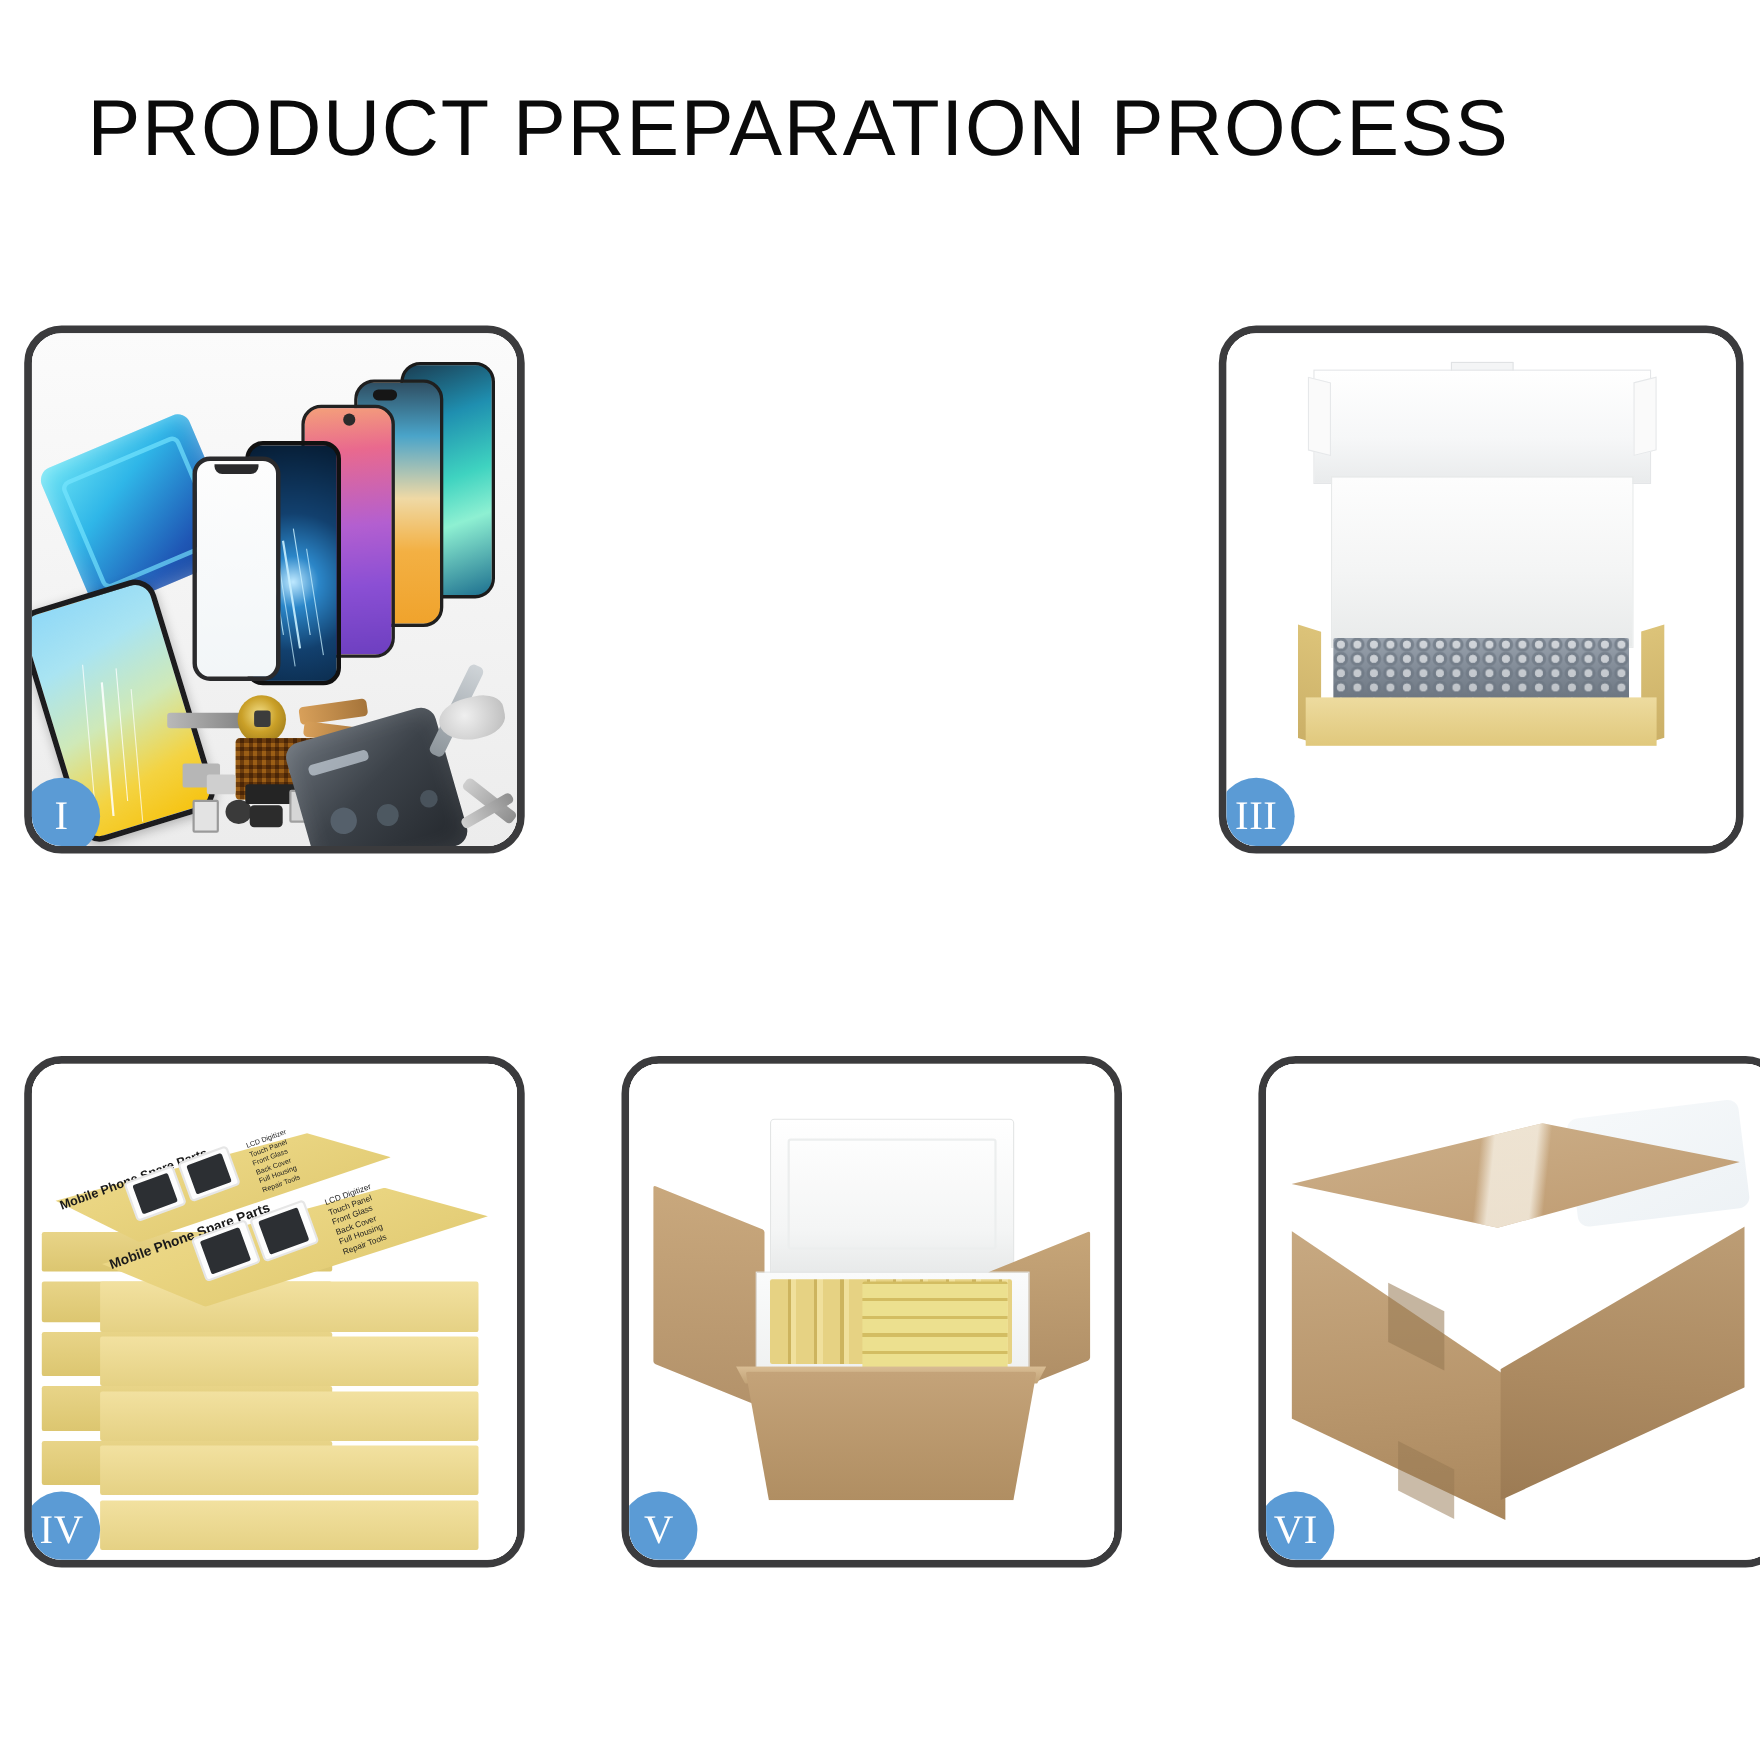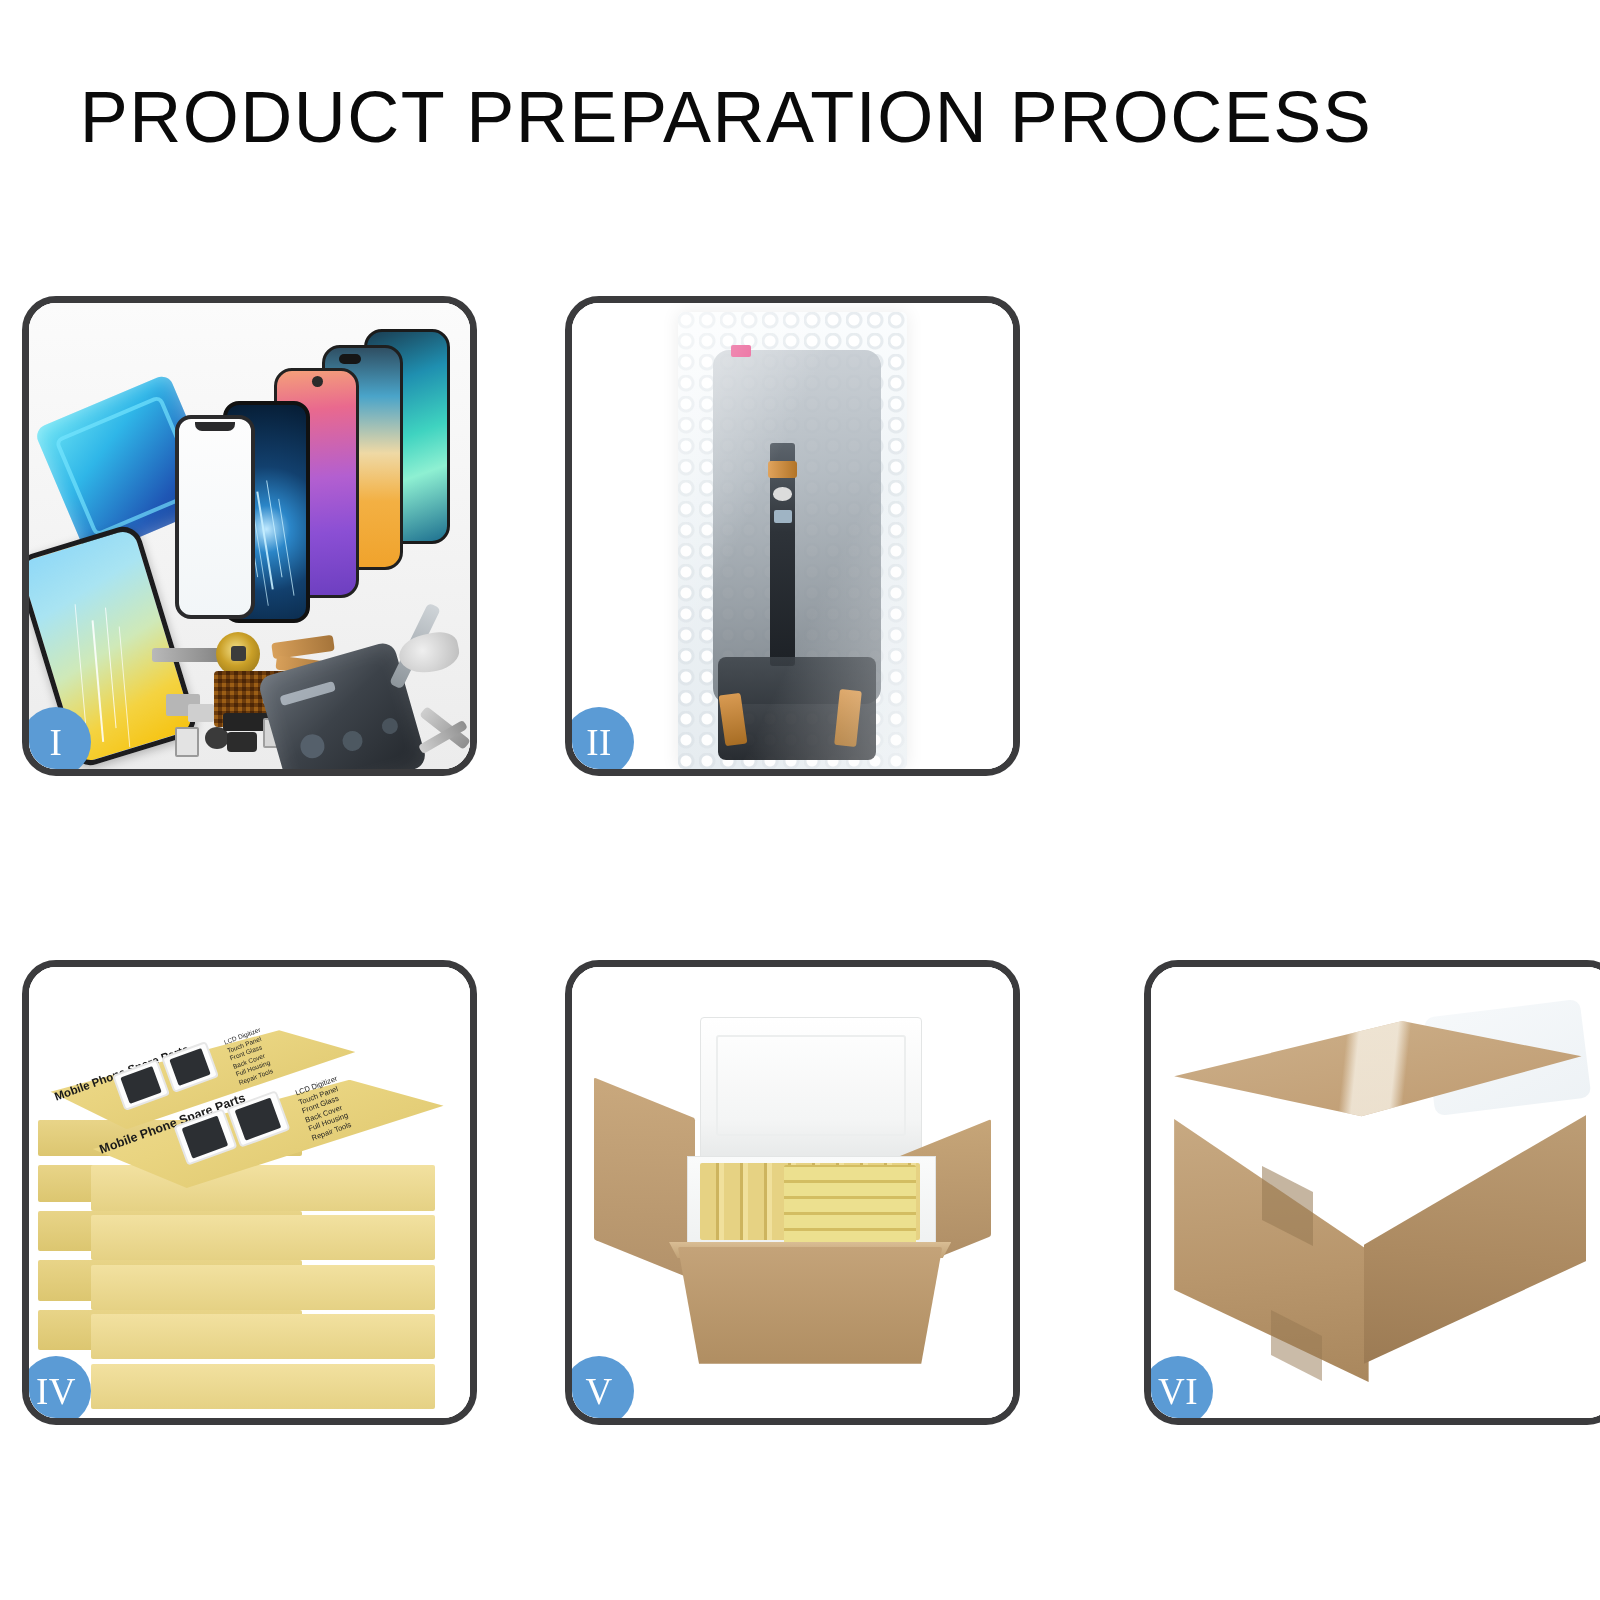--- a/index.html
+++ b/index.html
@@ -345,38 +345,36 @@
         <div class="pt p1-s6"></div>
         <div class="ph p1-housing"></div>
         <div class="pt p1-tweez"></div>
         <div class="pt p1-brush"></div>
         <div class="pt p1-tool"></div>
         <div class="pt p1-tool2"></div>
       </div>
       <div class="badge" style="left:-8px;bottom:-8px;">I</div>
     </div>
 
-    <div class="panel" style="left:565px;top:296px;width:455px;height:480px;">
+
+    <div class="panel" style="left:1108px;top:296px;width:477px;height:480px;">
       <div class="photo">
-        <div class="p2bg"></div>
-        <div class="p2-bag"></div>
-        <div class="p2-screen"></div>
-        <div class="p2-pink"></div>
-        <div class="p2-flexmain"></div>
-        <div class="p2-conn1"></div>
-        <div class="p2-conn2"></div>
-        <div class="p2-conn3"></div>
-        <div class="p2-bottomblob"></div>
-        <div class="p2-tail1"></div>
-        <div class="p2-tail2"></div>
-        <div class="p2-gloss"></div>
+        <div class="p3bg"></div>
+        <div class="p3-lidtab"></div>
+        <div class="p3-lid"></div>
+        <div class="p3-lidL"></div>
+        <div class="p3-lidR"></div>
+        <div class="p3-foam"></div>
+        <div class="p3-trayL"></div>
+        <div class="p3-trayR"></div>
+        <div class="p3-bubble"></div>
+        <div class="p3-trayfront"></div>
       </div>
-      <div class="badge" style="left:-8px;bottom:-8px;">II</div>
+      <div class="badge" style="left:-8px;bottom:-8px;">III</div>
     </div>
-
 
     <div class="panel" style="left:22px;top:960px;width:455px;height:465px;">
       <div class="photo">
         <div class="p4bg"></div>
 
         <div class="gside" style="left:2%;top:34%;width:60%;height:8%;border-radius:2px;"></div>
         <div class="gside" style="left:2%;top:44%;width:60%;height:8%;border-radius:2px;"></div>
         <div class="gside" style="left:2%;top:54%;width:60%;height:9%;border-radius:2px;"></div>
         <div class="gside" style="left:2%;top:65%;width:60%;height:9%;border-radius:2px;"></div>
         <div class="gside" style="left:2%;top:76%;width:60%;height:9%;border-radius:2px;"></div>

